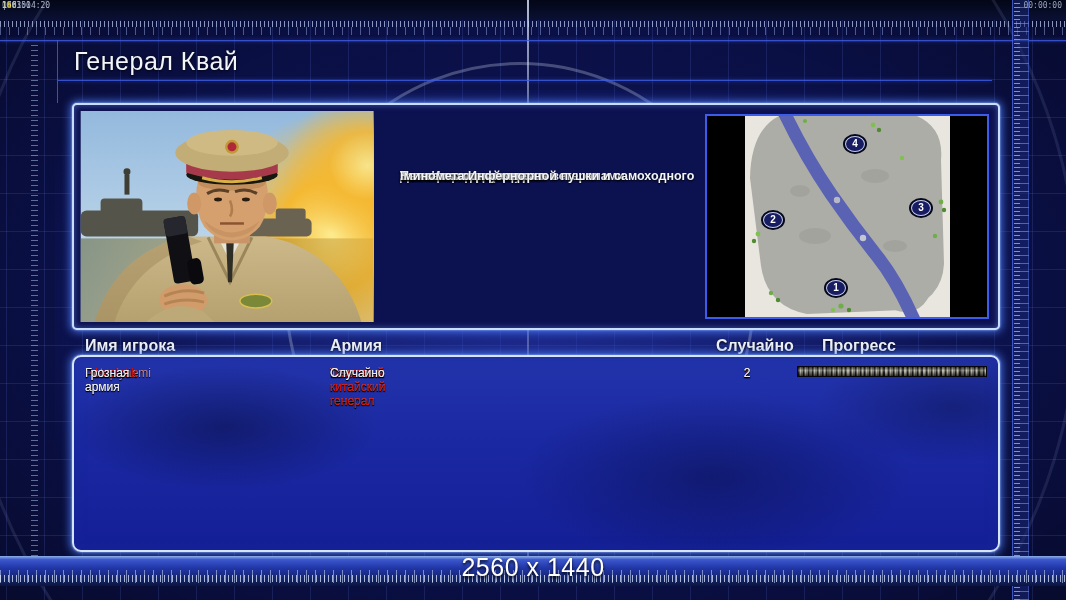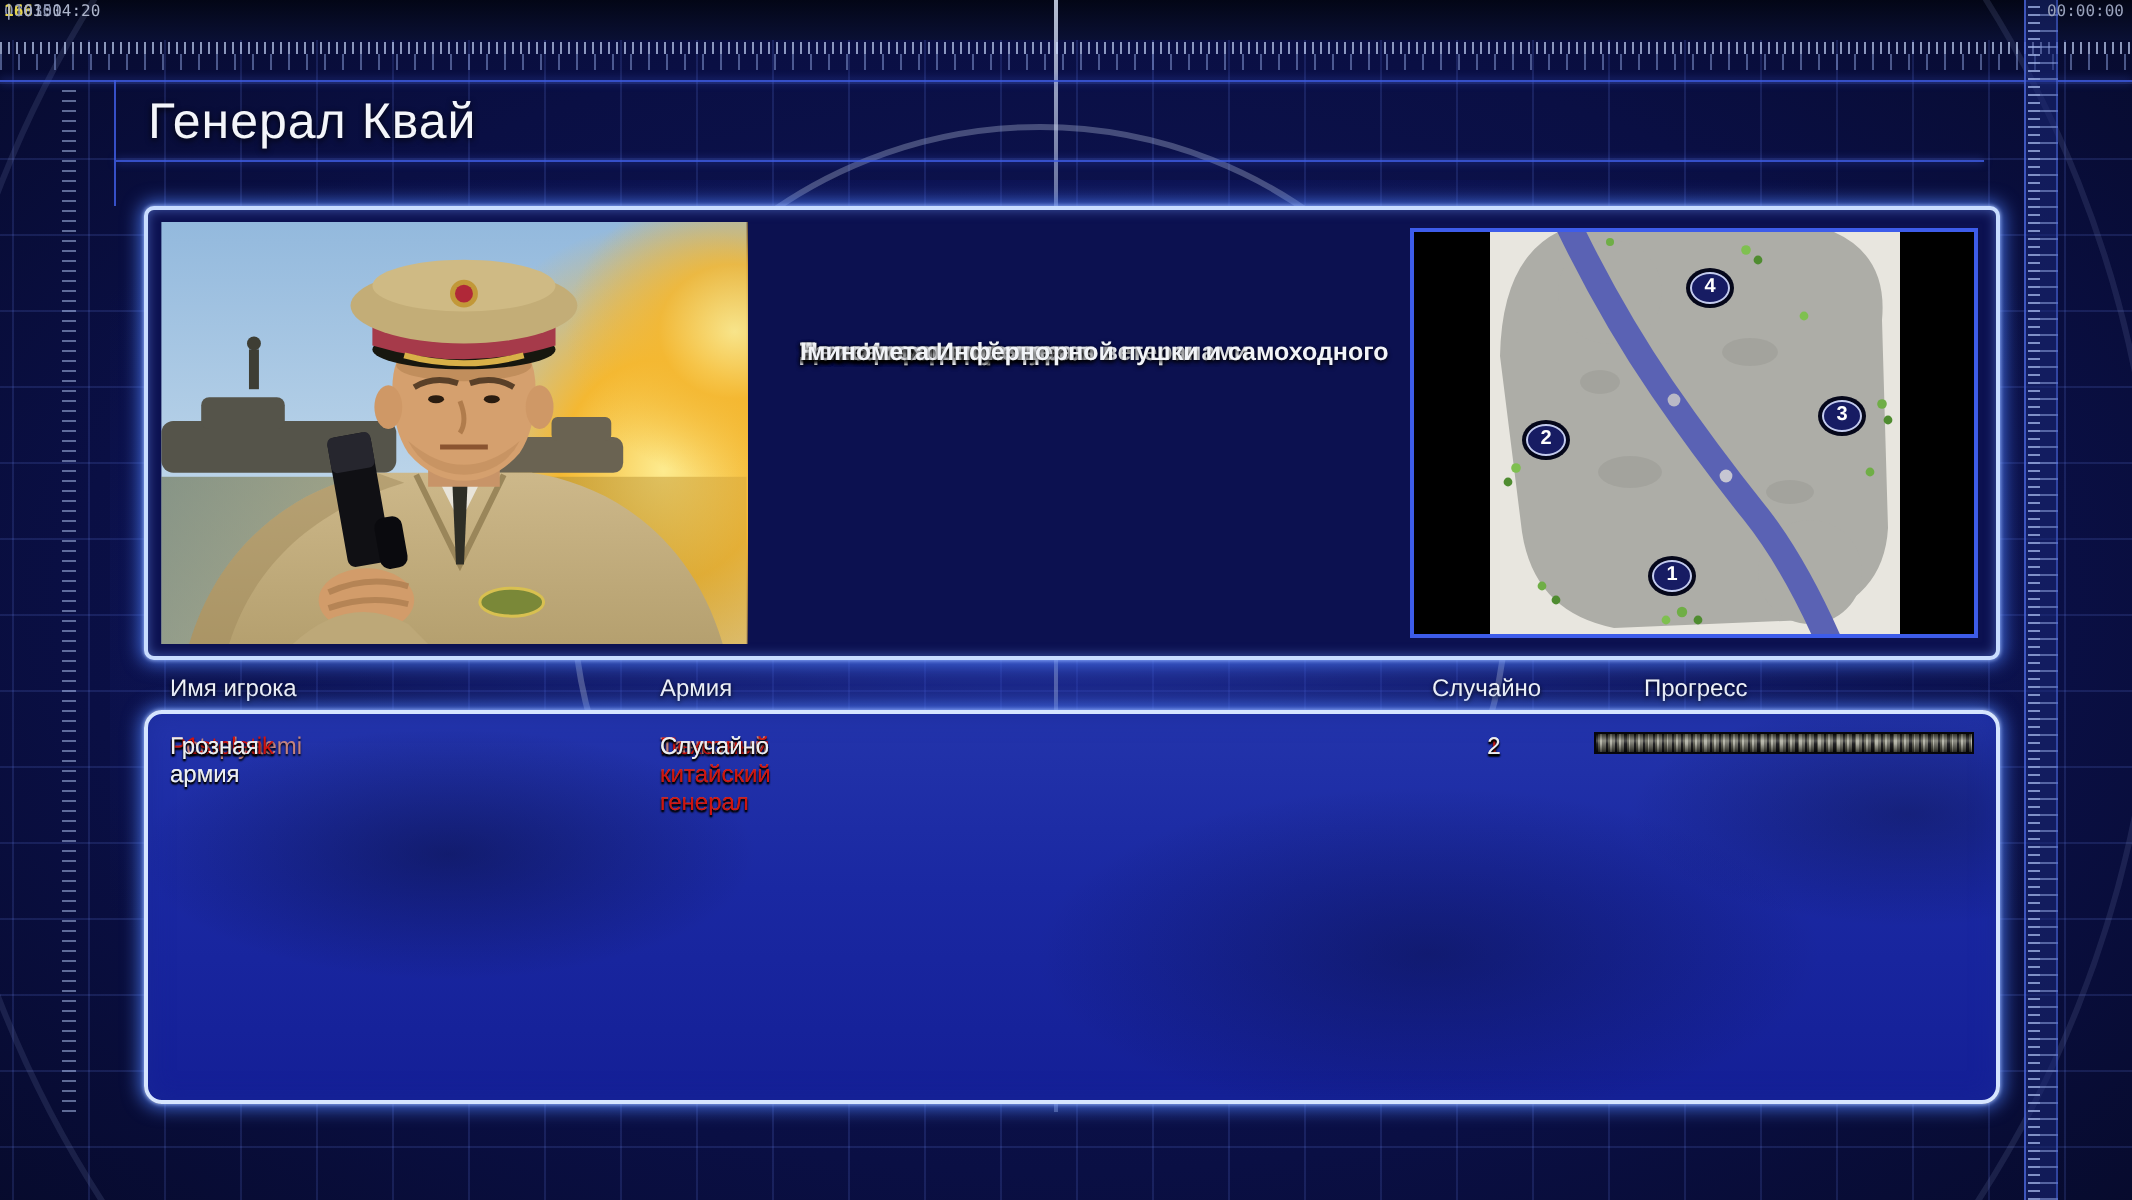--- a/index.html
+++ b/index.html
@@ -48,21 +48,21 @@
     border-radius:5px;box-shadow:0 0 9px 2px rgba(80,130,255,.8),0 0 2px #fff,inset 0 0 6px rgba(120,160,255,.5);}
   .portrait{left:6px;top:6px;width:294px;height:211px;overflow:hidden;}
   .perks{left:326px;top:64px;width:320px;font-weight:bold;font-size:12.5px;line-height:14.4px;
     color:#f2f4f8;text-shadow:0 1px 2px #000;}
   .perk{position:static;white-space:pre;}
   .map-box{left:631px;top:9px;width:284px;height:205px;background:#000;border:2px solid #3d5cea;}
   .map-wrap{left:38px;top:0;width:205px;height:201px;}
   .marker{width:20px;height:16px;border-radius:50%;background:#171c63;border:1px solid #c3cbee;
     box-shadow:0 0 0 2px #05071a;color:#fff;font-size:10px;font-weight:bold;text-align:center;line-height:14px;}
   
-  .thead{left:0;top:337px;width:100%;height:16px;font-weight:normal;font-size:12px;color:#eef1f7;
+  .thead{left:0;top:337px;width:100%;height:16px;font-weight:bold;font-size:16px;color:#eef1f7;
     text-shadow:0 1px 2px #000;}
   .th-name{left:85px;} .th-army{left:330px;} .th-team{left:716px;} .th-prog{left:822px;text-align:right;}
   .table-panel{left:72px;top:355px;width:928px;height:197px;border:2px solid #d6e5ff;border-radius:9px;
     box-shadow:0 0 9px 2px rgba(80,130,255,.8),0 0 2px #fff,inset 0 0 12px rgba(25,42,150,.6);
     background:
       radial-gradient(220px 90px at 150px 70px,rgba(6,10,46,.45),transparent 70%),
       radial-gradient(280px 120px at 640px 120px,rgba(6,10,46,.4),transparent 70%),
       radial-gradient(200px 80px at 880px 50px,rgba(6,10,46,.35),transparent 70%),
       linear-gradient(180deg,#2334ab 0%,#1a28a2 45%,#141f96 100%);}
   .rows{left:0;top:6px;right:0;bottom:0;}
@@ -259,13 +259,17 @@
           <span class="c-team">2</span>
         </div>
         <div class="prow" style="color: rgb(236, 238, 242);">
           <span class="c-name">Грозная армия</span>
           <span class="c-army">Случайно</span>
           <span class="c-team">2</span>
         </div>
       </div>
   </div>
 
+  <div class="bottom-band">
+    <div class="band-ticks"></div>
+    <div class="res">2560 x 1440</div>
+  </div>
 </div>
 
 </body></html>

